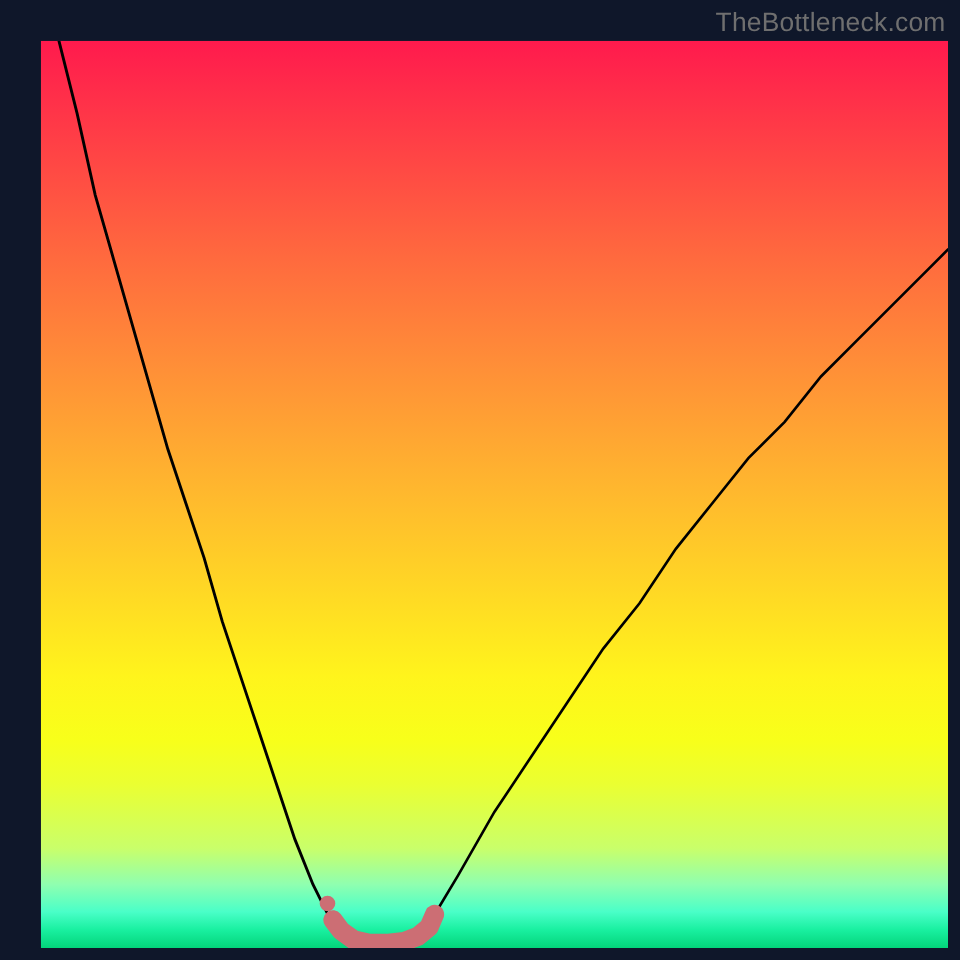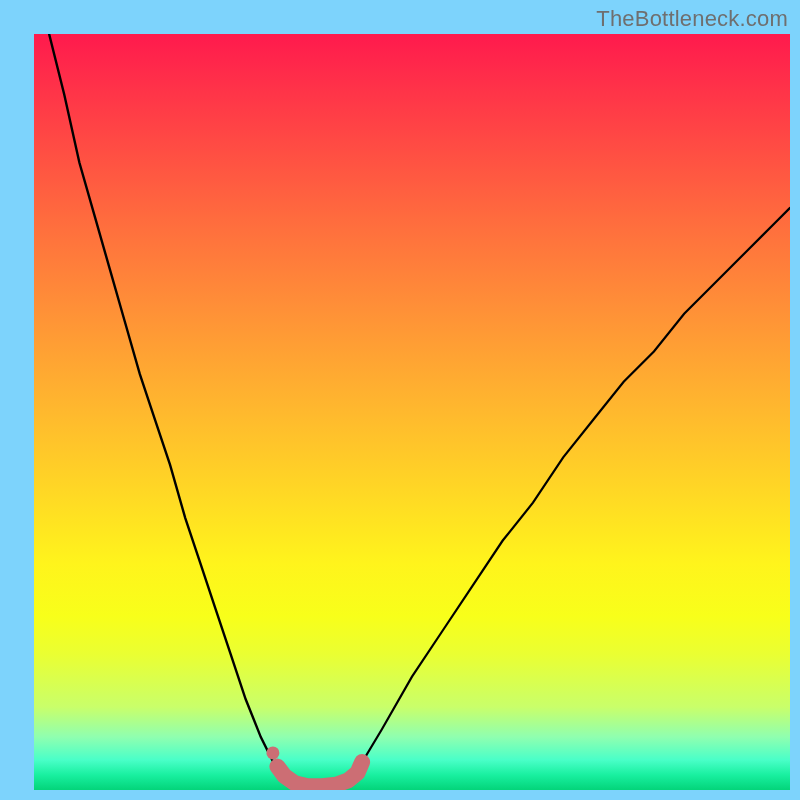--- a/index.html
+++ b/index.html
@@ -10,21 +10,21 @@
     background: #000;
     font-family: Arial, Helvetica, sans-serif;
     overflow: hidden;
   }
   .frame {
     position: absolute;
     left: 0;
     top: 0;
     width: 800px;
     height: 800px;
-    background: #7dd3fc;
+    background: #0f172a;
   }
   .plot-area {
     position: absolute;
     left: 34px;
     top: 34px;
     width: 756px;
     height: 756px;
     overflow: hidden;
   }
   .gradient {

